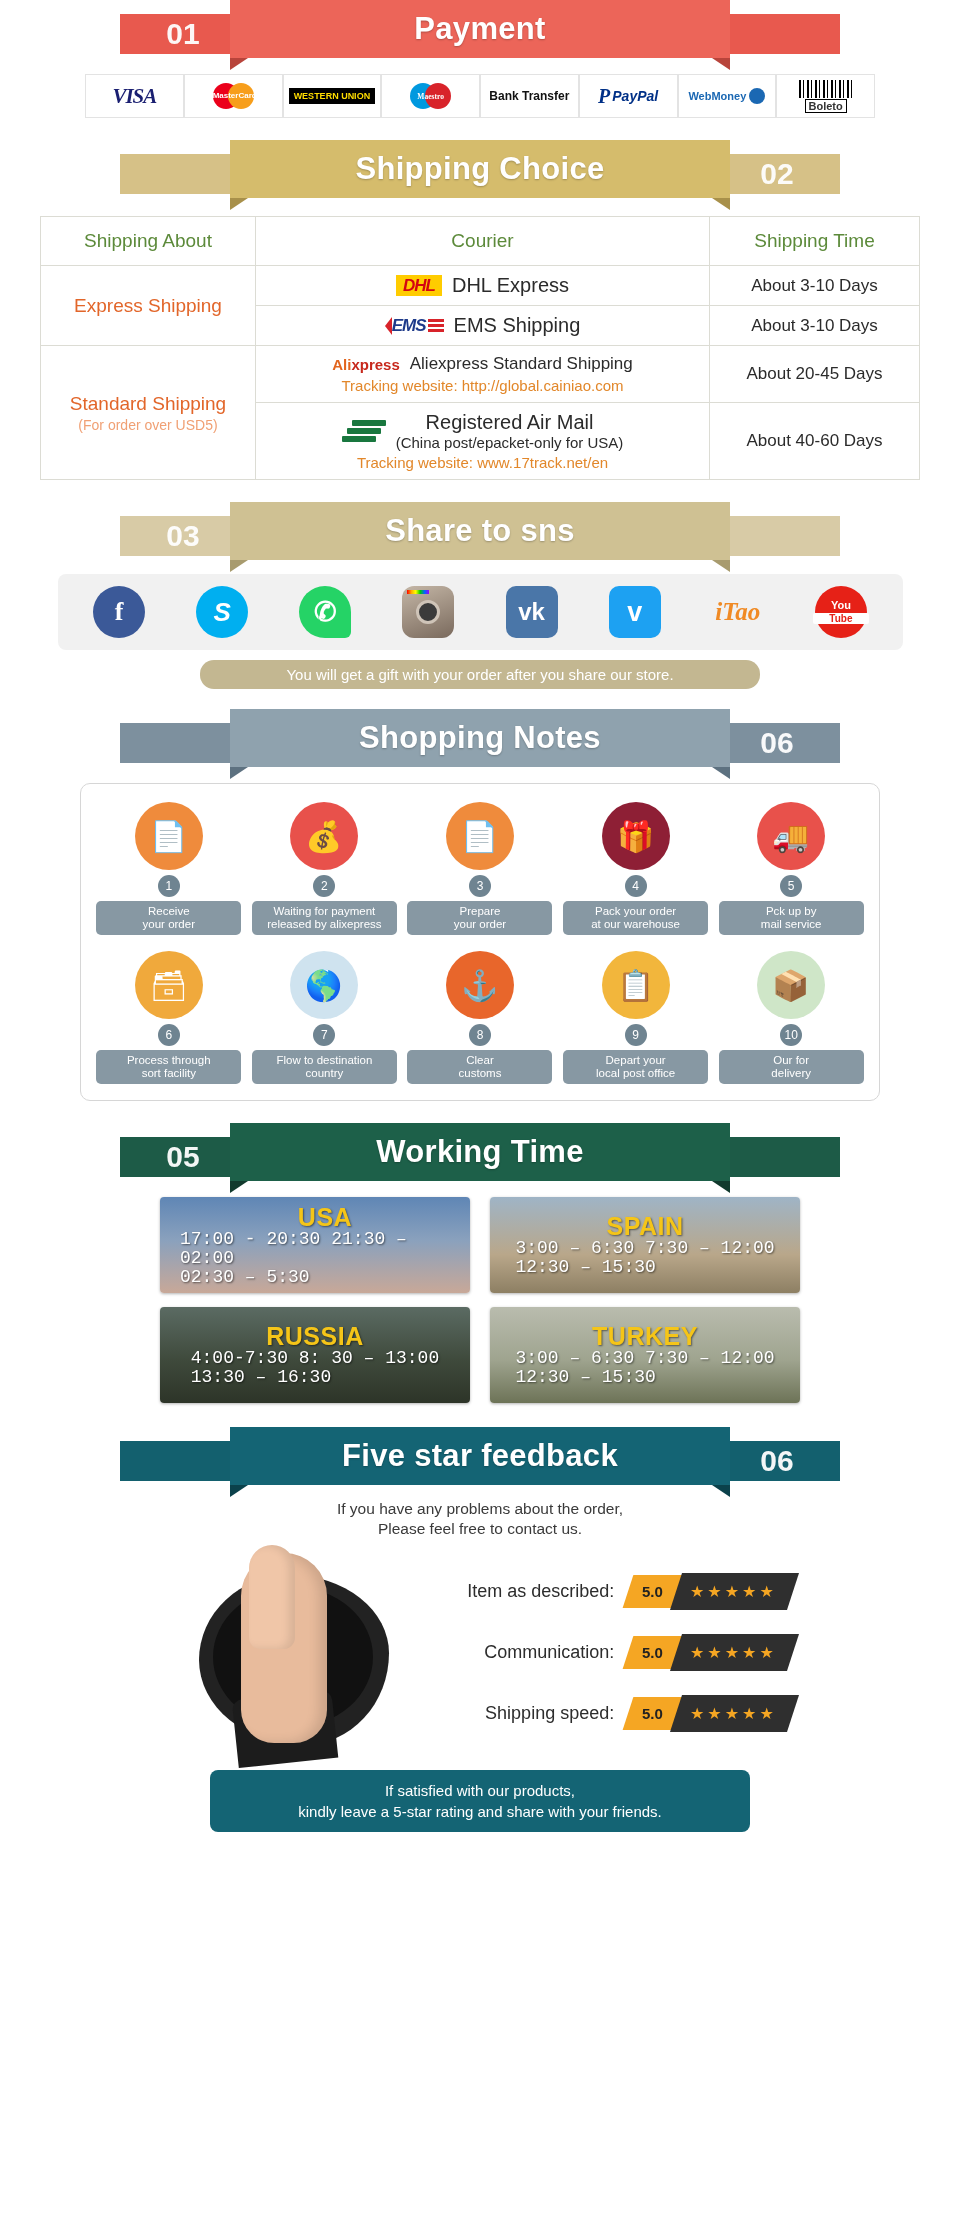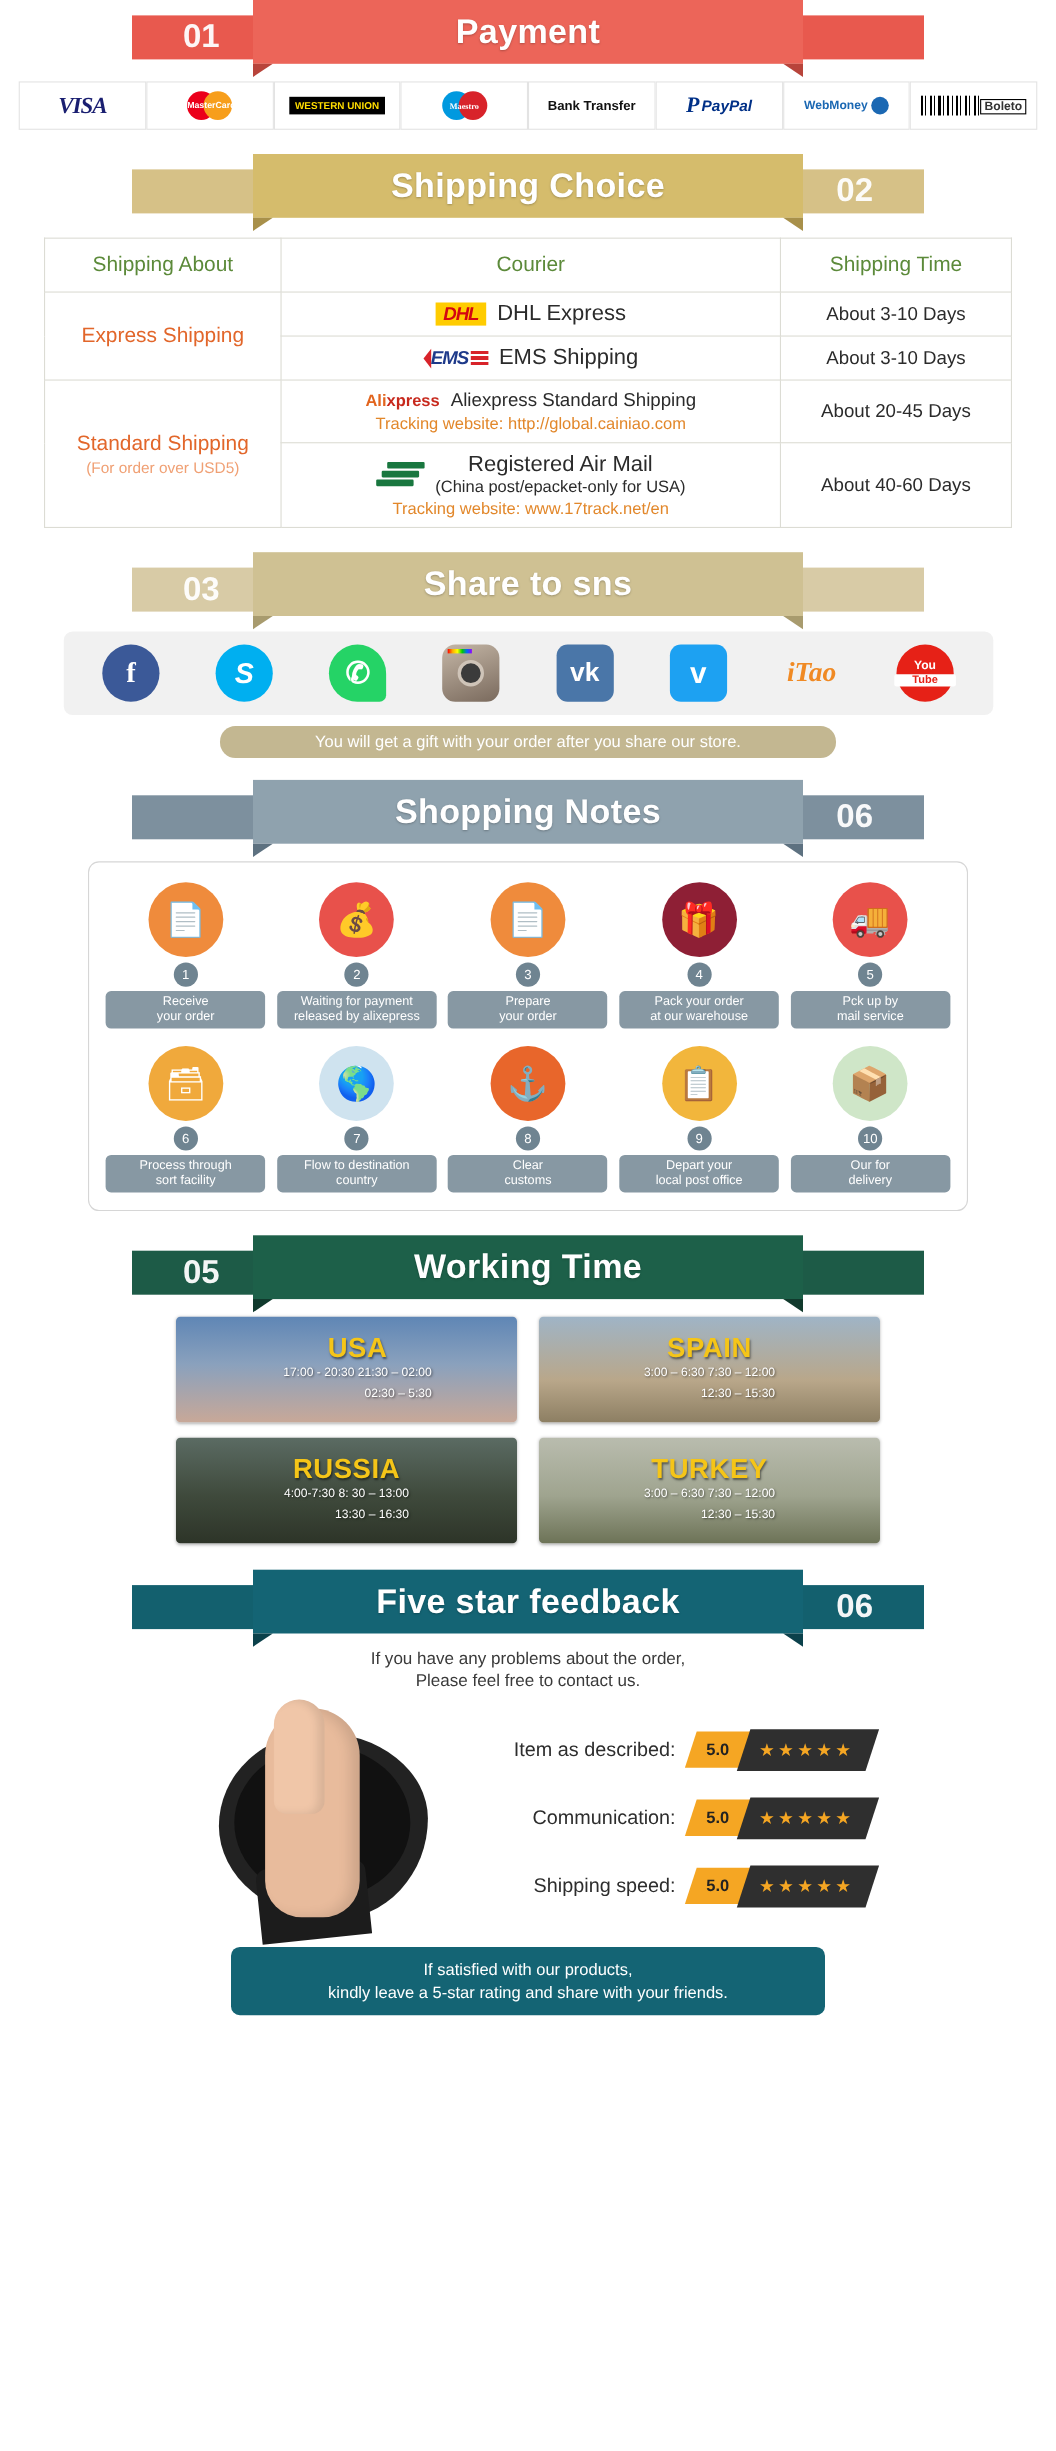--- a/index.html
+++ b/index.html
@@ -95,21 +95,21 @@
   .rb-teal   .wing   { background: #13606e; }
   .rb-teal   .center { background: #146474; }
   .rb-teal   .center::before { border-color: transparent transparent transparent #0b414b; }
   .rb-teal   .center::after  { border-color: transparent #0b414b transparent transparent; }
 
   
   .pay-row {
     display: flex;
     justify-content: center;
     margin: 14px auto 0;
-    width: 926px;
+    width: 790px;
   }
   .pay-cell {
     flex: 1;
     height: 44px;
     border: 1px solid #e3e3e3;
     background: #fff;
     display: flex;
     align-items: center;
     justify-content: center;
     font-size: 11px;
@@ -127,21 +127,21 @@
   .ms-c.blue { background:#0099df; }
   .ms-c.red  { background:#d8232a; margin-left:-11px; }
   .ms-txt { position:absolute; width:100%; text-align:center; color:#fff; font-size:7.5px; font-weight:bold; top:9px; left:0;font-family:Liberation Serif, serif;}
   .logo-bank { color:#111; font-size:12px; font-weight:bold; }
   .logo-paypal { display:flex; align-items:center; gap:2px; }
   .pp-p { color:#003087; font-size:20px; font-weight:bold; font-family:"Liberation Serif",serif; font-style:italic;}
   .pp-t { color:#003087; font-size:14px; font-weight:bold; font-style:italic;}
   .logo-wm { display:flex; align-items:center; gap:3px; }
   .wm-t { color:#1b68b3; font-size:11px; font-weight:bold;}
   .wm-d { width:16px;height:16px;border-radius:50%;background:#1b68b3;}
-  .logo-boleto { display:flex; align-items:center; }
+  .logo-boleto { display:flex; flex-direction:column; align-items:center; }
   .bl-bars { width:54px; height:18px;
     background: repeating-linear-gradient(90deg,#000 0 2px,#fff 2px 4px,#000 4px 5px,#fff 5px 8px);}
   .bl-txt { font-size:11px; border:1px solid #000; padding:0 3px; margin-top:1px; }
 
   
   .ship-table {
     width: 880px;
     margin: 16px auto 0;
     border-collapse: collapse;
     background: #fff;
@@ -225,22 +225,22 @@
   .wt-grid { width: 640px; margin: 14px auto 0; display:grid; grid-template-columns: 1fr 1fr; gap: 14px 20px; }
   .wt-card { height: 96px; border-radius: 4px; position: relative; overflow: hidden;
              display:flex; flex-direction:column; align-items:center; justify-content:center;
              box-shadow: 0 1px 3px rgba(0,0,0,.3); }
   .wt-usa    { background: linear-gradient(180deg,#5f86b5 0%,#8aa1bd 45%,#c8a898 100%); padding-left: 20px; }
   .wt-spain  { background: linear-gradient(180deg,#9fb4c6 0%,#b9a78a 60%,#8d7f63 100%); }
   .wt-russia { background: linear-gradient(180deg,#5b6b63 0%,#3f4a3c 55%,#2d3428 100%); }
   .wt-turkey { background: linear-gradient(180deg,#b9bcae 0%,#9fa48f 55%,#6d7357 100%); }
   .wt-name { color: #f5c518; font-size: 25px; font-weight: bold; letter-spacing: .5px;
              text-shadow: 1px 1px 2px rgba(0,0,0,.5); line-height: 26px;}
-  .wt-times { color:#fff; font-size:11px; text-align:right; line-height:19px;
-              text-shadow: 1px 1px 2px rgba(0,0,0,.55); }
+  .wt-times { color:#fff; font-size:18px; text-align:left; line-height:19px;
+              text-shadow: 1px 1px 2px rgba(0,0,0,.55); font-family: Liberation Mono, monospace; }
 
   
   .fb-note { text-align:center; font-size:15.5px; color:#3a3a3a; line-height:20px; margin-top: 12px; }
   .fb-main { display:flex; align-items:center; justify-content:center; margin-top: 6px; padding-left: 12px; }
   .thumb-wrap { width: 230px; height: 215px; position: relative; }
   .thumb-hole { position:absolute; left:20px; top:30px; width:190px; height:170px;
                 background:#222; border-radius:48% 52% 45% 55%/ 50% 46% 54% 50%; overflow:hidden;}
   .thumb-hole::after{ content:""; position:absolute; left:14px; top:12px; width:160px; height:140px;
                 background:#111; border-radius:50%;}
   .thumb-hand { position:absolute; left:62px; top:8px; width:86px; height:190px;

